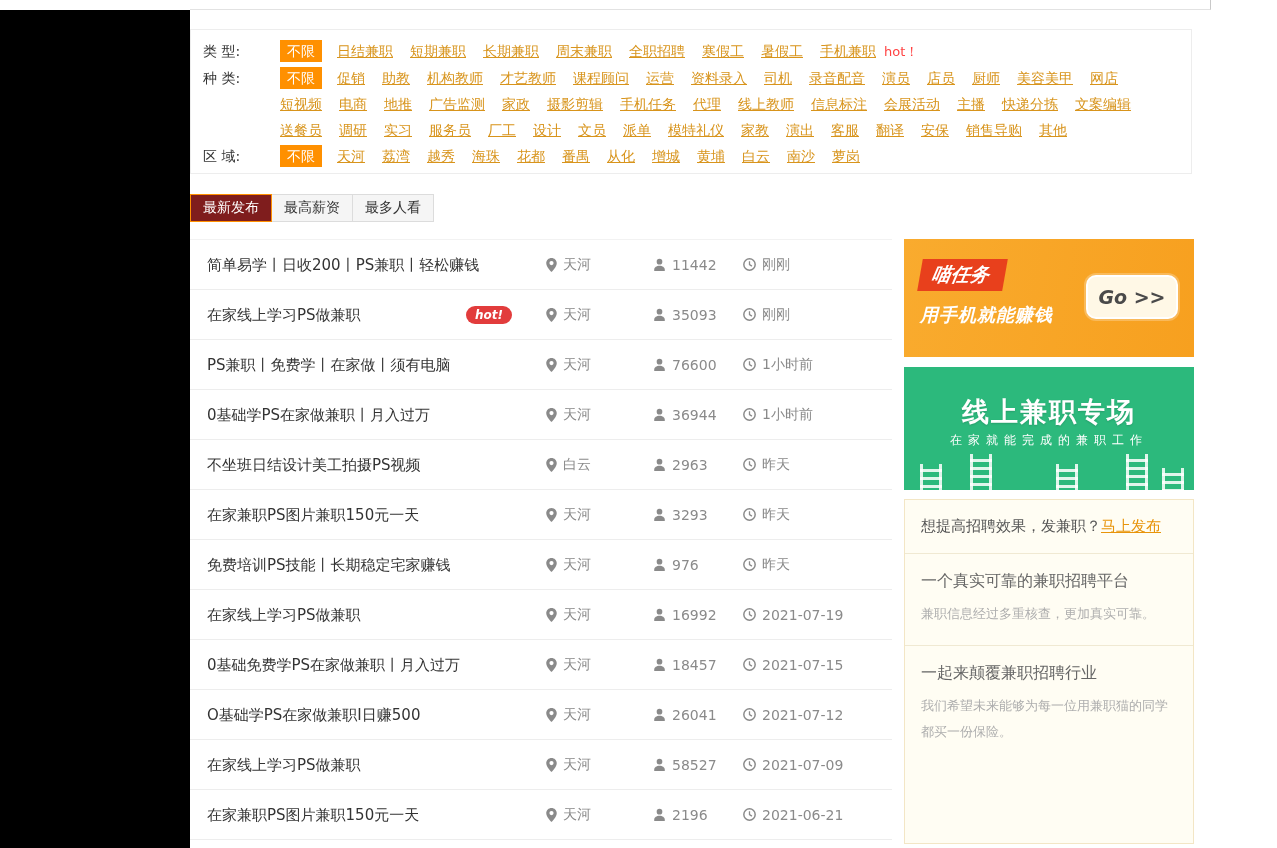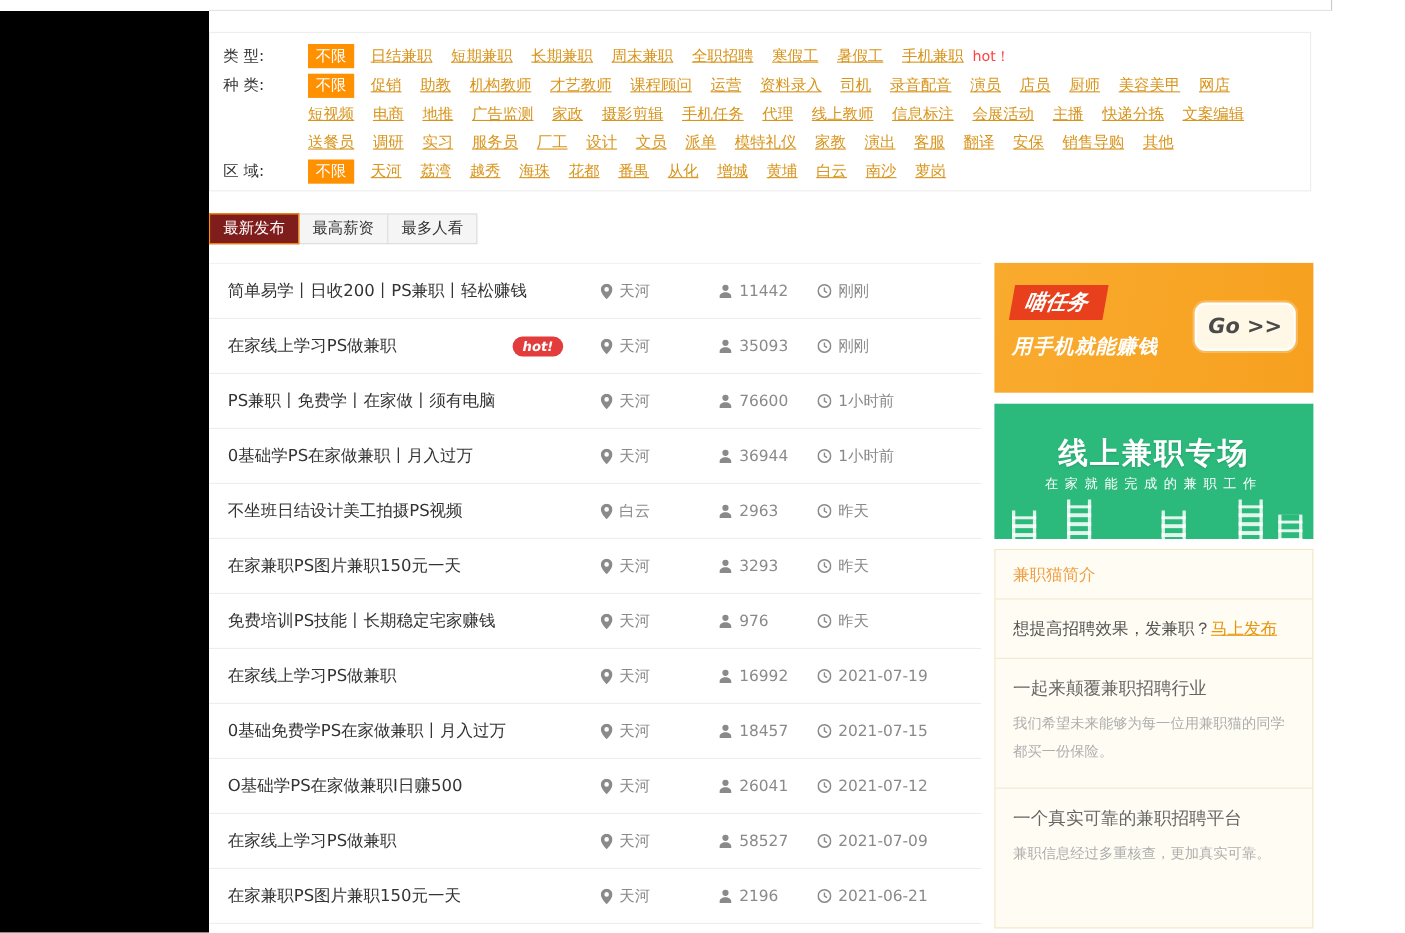--- a/index.html
+++ b/index.html
@@ -463,30 +463,29 @@
           <div class="b2-title">线上兼职专场</div>
           <div class="b2-sub">在家就能完成的兼职工作</div>
           <span class="ladder lad1"></span>
           <span class="ladder lad2"></span>
           <span class="ladder lad3"></span>
           <span class="ladder lad4"></span>
           <span class="ladder lad5"></span>
         </div>
 
         <div class="about">
-          <div class="about-title">兼职猫简介</div>
           <div class="about-cta">
             <span>想提高招聘效果，发兼职？</span><span class="cta-link">马上发布</span>
+          </div>
+          <div class="about-sec">
+            <div class="sec-h">一个真实可靠的兼职招聘平台</div>
+            <div class="sec-b">兼职信息经过多重核查，更加真实可靠。</div>
           </div>
           <div class="about-sec">
             <div class="sec-h">一起来颠覆兼职招聘行业</div>
             <div class="sec-b">我们希望未来能够为每一位用兼职猫的同学都买一份保险。</div>
           </div>
-          <div class="about-sec">
-            <div class="sec-h">一个真实可靠的兼职招聘平台</div>
-            <div class="sec-b">兼职信息经过多重核查，更加真实可靠。</div>
-          </div>
         </div>
       </div>
     </div>
 
   </div>
 </div>
 
 </body></html>

